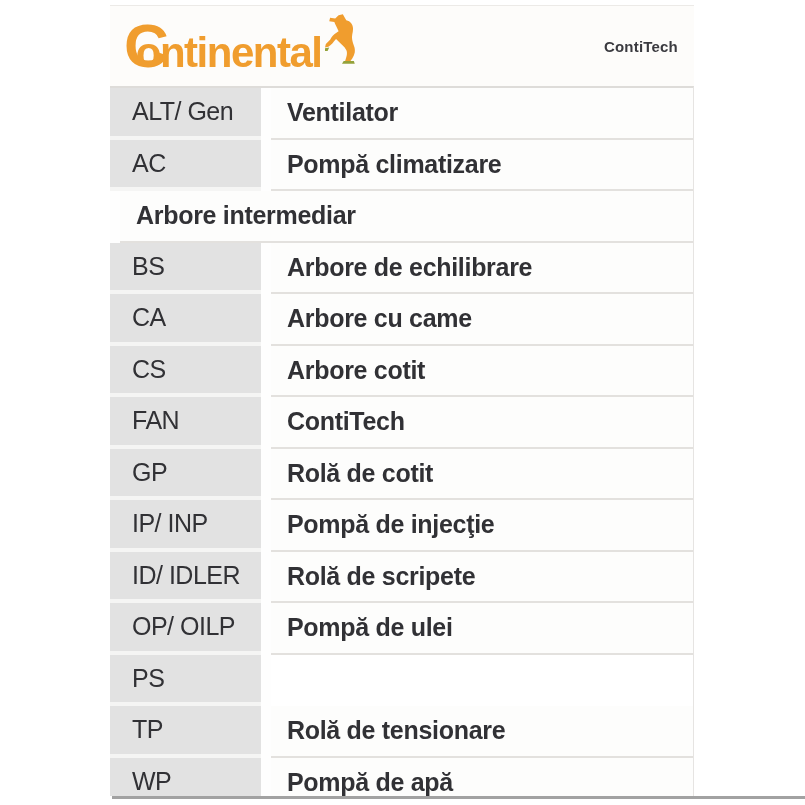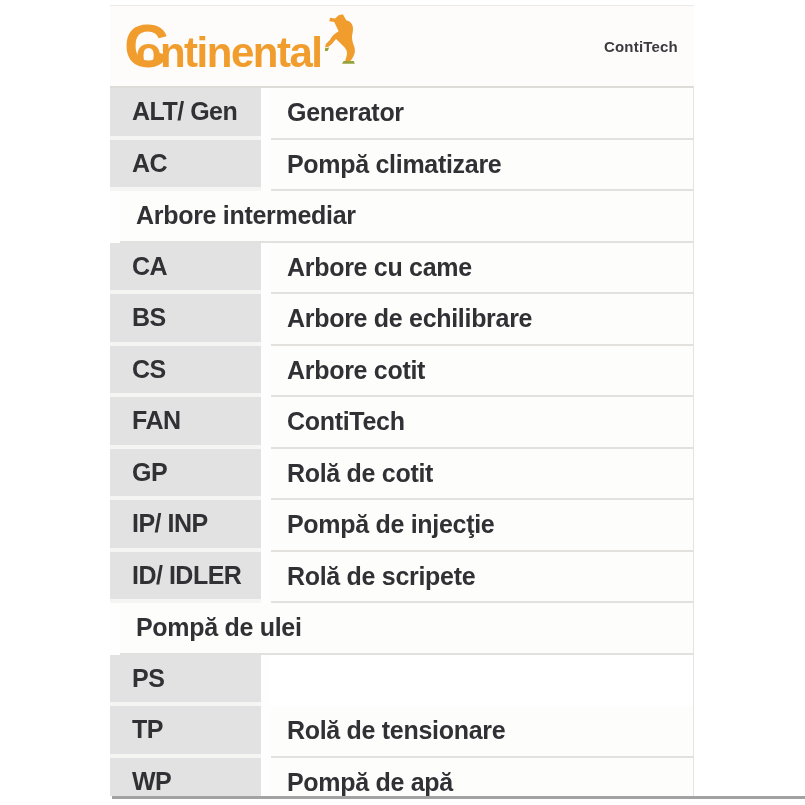--- a/index.html
+++ b/index.html
@@ -71,21 +71,21 @@
     width: 100%;
   }
   .code {
     width: 151px;
     background: #e2e2e2;
     border-bottom: 4px solid #f5f5f4;
     display: flex;
     align-items: center;
     padding-left: 22px;
     font-size: 25px;
-    font-weight: 700;
+    font-weight: 400;
     color: #313135;
     white-space: nowrap;
     letter-spacing: -0.5px;
   }
   .colgap {
     width: 10px;
     background: #fefefe;
   }
   .desc {
     flex: 1;
@@ -126,42 +126,42 @@
         <path fill="#94a23a" d="M0 41 L5 40 L3 44 L0 44 Z"></path>
       </svg>
     </div>
     <div class="contitech">ContiTech</div>
   </div>
 
   <div class="tbl">
       <div class="row">
         <div class="code">ALT/ Gen</div>
         <div class="colgap"></div>
-        <div class="desc">Generator</div>
+        <div class="desc">Ventilator</div>
       </div>
       <div class="row">
         <div class="code">AC</div>
         <div class="colgap"></div>
         <div class="desc">Pompă climatizare</div>
       </div>
       <div class="row">
         <div class="colgap"></div>
         <div class="desc">Arbore intermediar</div>
       </div>
       <div class="row">
+        <div class="code">BS</div>
+        <div class="colgap"></div>
+        <div class="desc">Arbore de echilibrare</div>
+      </div>
+      <div class="row">
         <div class="code">CA</div>
         <div class="colgap"></div>
         <div class="desc">Arbore cu came</div>
       </div>
       <div class="row">
-        <div class="code">BS</div>
-        <div class="colgap"></div>
-        <div class="desc">Arbore de echilibrare</div>
-      </div>
-      <div class="row">
         <div class="code">CS</div>
         <div class="colgap"></div>
         <div class="desc">Arbore cotit</div>
       </div>
       <div class="row">
         <div class="code">FAN</div>
         <div class="colgap"></div>
         <div class="desc">ContiTech</div>
       </div>
       <div class="row">
@@ -173,20 +173,21 @@
         <div class="code">IP/ INP</div>
         <div class="colgap"></div>
         <div class="desc">Pompă de injecţie</div>
       </div>
       <div class="row">
         <div class="code">ID/ IDLER</div>
         <div class="colgap"></div>
         <div class="desc">Rolă de scripete</div>
       </div>
       <div class="row">
+        <div class="code">OP/ OILP</div>
         <div class="colgap"></div>
         <div class="desc">Pompă de ulei</div>
       </div>
       <div class="row">
         <div class="code">PS</div>
         <div class="colgap"></div>
       </div>
       <div class="row">
         <div class="code">TP</div>
         <div class="colgap"></div>

